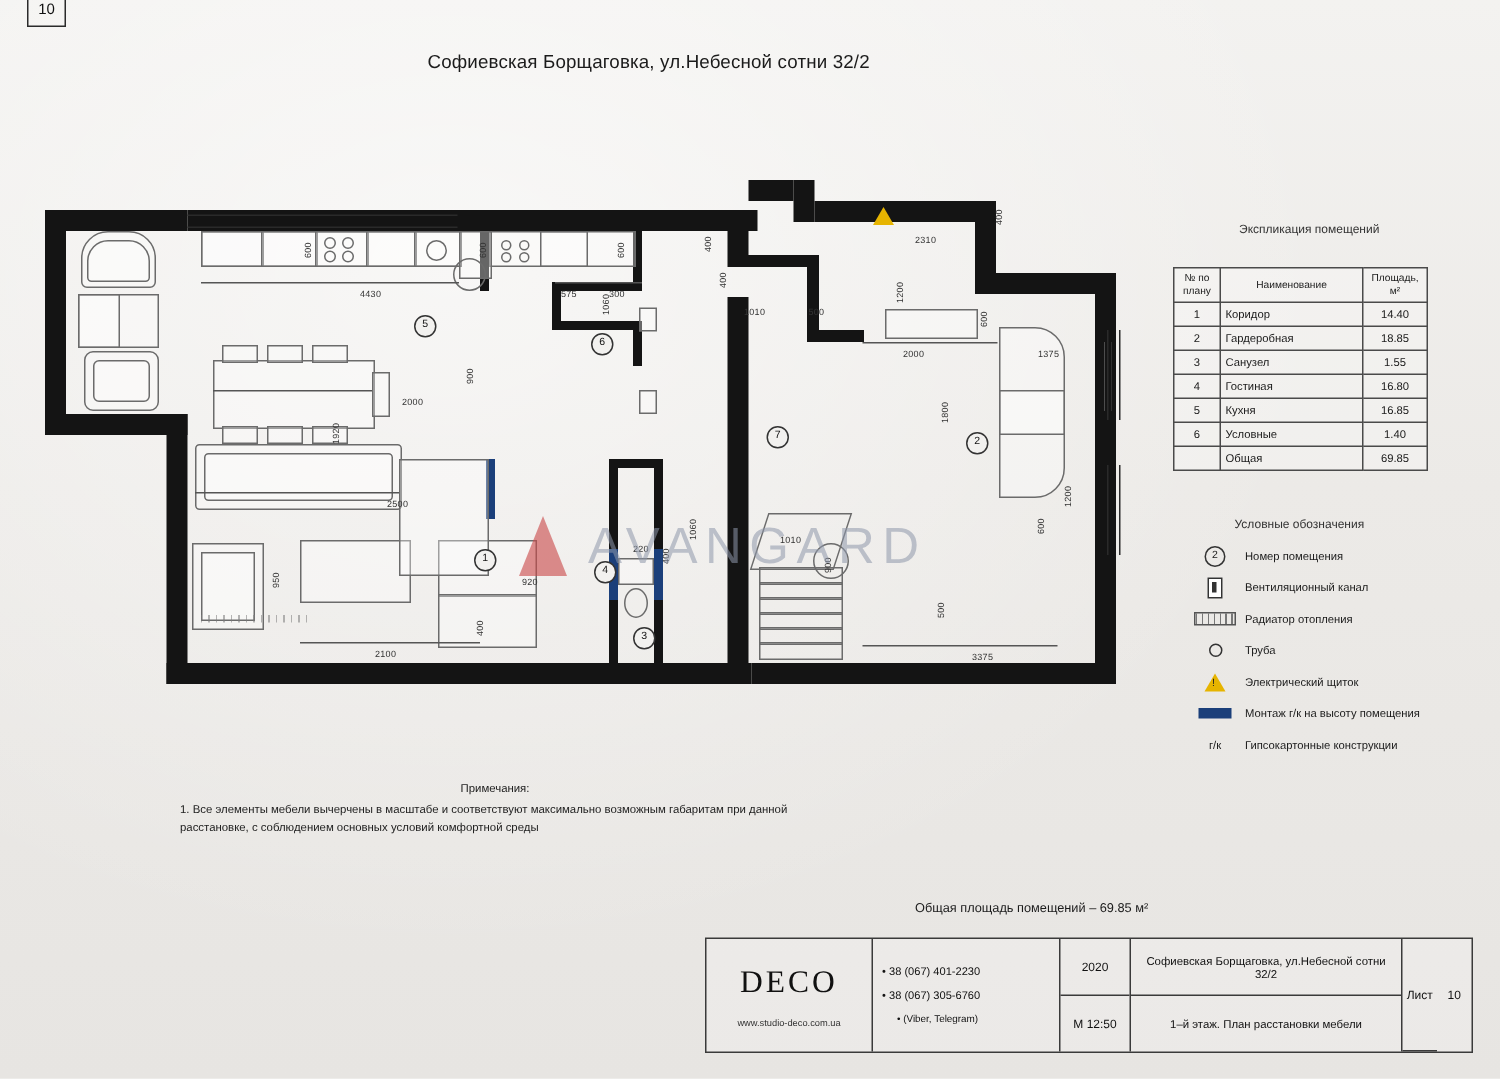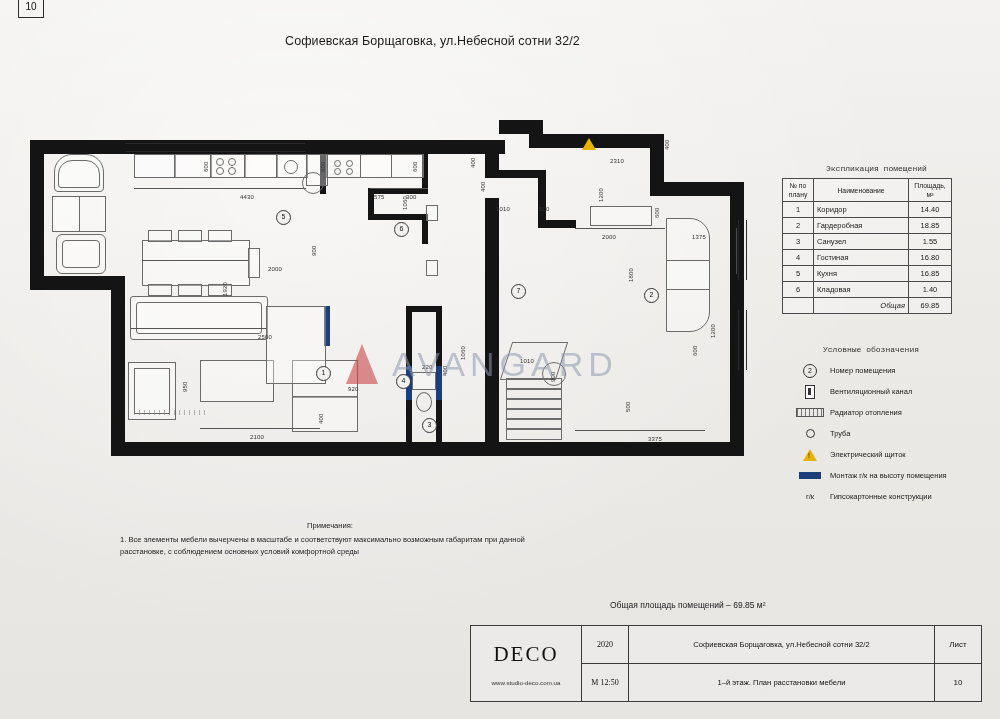--- a/index.html
+++ b/index.html
@@ -72,35 +72,35 @@
     content:"";position:absolute;left:6px;top:2px;
     border-left:16px solid transparent;border-right:16px solid transparent;
     border-bottom:40px solid #c94b4b;opacity:.62;
   }
   .wm-text{
     font-size:34px;letter-spacing:5px;font-weight:normal;color:#8f98ab;opacity:.55;
     font-family:"Liberation Sans", sans-serif;
   }
 
   
-  .exp-title{position:absolute;left:826px;top:164px;font-size:8px;color:#333;font-family:Liberation Mono, monospace;}
+  .exp-title{position:absolute;left:826px;top:148px;font-size:8px;color:#333;}
   .exp-table{
     position:absolute;left:782px;top:178px;width:170px;
     border-collapse:collapse;font-size:7.5px;color:#1a1a1a;background:rgba(255,255,255,.25);
   }
   .exp-table th,.exp-table td{
     border:1px solid #4a4a4a;padding:2px 3px;height:11px;line-height:9px;
   }
   .exp-table th{font-weight:normal;font-size:6.8px;text-align:center;}
   .exp-table td.num{text-align:center;width:24px;}
   .exp-table td.area{text-align:center;width:36px;}
   .exp-table tr.total td{text-align:center;}
-  .exp-table tr.total td.nm{text-align:right;font-style:italic;}
-
-  .leg-title{position:absolute;left:823px;top:345px;font-size:8px;color:#333;font-family:Liberation Mono, monospace;}
+  .exp-table tr.total td.nm{text-align:left;}
+
+  .leg-title{position:absolute;left:823px;top:345px;font-size:8px;color:#333;}
   .legend{position:absolute;left:790px;top:360px;width:200px;font-size:7.5px;color:#1b1b1b;}
   .leg-row{display:flex;align-items:center;height:21px;}
   .leg-sym{width:40px;display:flex;align-items:center;justify-content:center;}
   .leg-txt{flex:1;}
   .sym-circle{width:12px;height:12px;border:1px solid #333;border-radius:50%;font-size:7px;line-height:11px;text-align:center;}
   .sym-vent{width:8px;height:12px;border:1px solid #333;background:#fff;position:relative;}
   .sym-vent:after{content:"";position:absolute;left:2px;top:2px;width:3px;height:7px;background:#333;}
   .sym-pipe{width:7px;height:7px;border:1px solid #333;border-radius:50%;}
   .sym-rad{width:26px;height:7px;border:1px solid #555;background:repeating-linear-gradient(90deg,#777 0 1px,transparent 1px 4px);}
   .sym-tri{width:0;height:0;border-left:7px solid transparent;border-right:7px solid transparent;border-bottom:12px solid #e6b400;position:relative;}
@@ -123,26 +123,26 @@
     border:1px solid #3a3a3a;display:flex;background:rgba(255,255,255,.18);
   }
   .st-cell{border-right:1px solid #3a3a3a;position:relative;}
   .st-logo{width:110px;display:flex;flex-direction:column;align-items:center;justify-content:center;}
   .st-logo .deco{font-family:"Liberation Serif", serif;font-size:21px;letter-spacing:2px;color:#111;}
   .st-logo .site{font-size:6.2px;color:#333;margin-top:12px;}
   .st-phones{width:118px;display:flex;flex-direction:column;justify-content:center;padding-left:6px;font-size:7.4px;line-height:16px;color:#111;}
   .st-phones span:before{content:"• ";}
   .st-phones .viber{font-size:6.6px;}
   .st-mid{width:46px;display:flex;flex-direction:column;}
-  .st-mid div{flex:1;display:flex;align-items:center;justify-content:center;font-size:8px;font-family:Liberation Serif, serif;}
+  .st-mid div{flex:1;display:flex;align-items:center;justify-content:center;font-size:8px;}
   .st-mid div:first-child{border-bottom:1px solid #3a3a3a;}
   .st-addr{flex:1;display:flex;flex-direction:column;}
   .st-addr div{flex:1;display:flex;align-items:center;justify-content:center;font-size:7.6px;color:#111;text-align:center;padding:0 6px;}
   .st-addr div:first-child{border-bottom:1px solid #3a3a3a;}
-  .st-sheet{width:46px;display:flex;flex-direction:column;border-right:none;}
+  .st-sheet{width:46px;display:flex;flex-direction:row;border-right:none;}
   .st-sheet div{flex:1;display:flex;align-items:center;justify-content:center;font-size:8px;}
   .st-sheet div:first-child{border-bottom:1px solid #3a3a3a;}
 </style>
 </head>
 <body>
 
 <div class="sheet">
 
   <div class="corner-box">10</div>
 
@@ -353,21 +353,21 @@
         <td>Гостиная</td>
         <td class="area">16.80</td>
       </tr>
       <tr>
         <td class="num">5</td>
         <td>Кухня</td>
         <td class="area">16.85</td>
       </tr>
       <tr>
         <td class="num">6</td>
-        <td>Кладовая</td>
+        <td>Условные</td>
         <td class="area">1.40</td>
       </tr>
       <tr class="total">
         <td class="num"></td>
         <td class="nm">Общая</td>
         <td class="area">69.85</td>
       </tr>
     </tbody>
   </table>
 
@@ -422,20 +422,25 @@
     <div>1. Все элементы мебели вычерчены в масштабе и соответствуют максимально возможным габаритам при данной расстановке, с соблюдением основных условий комфортной среды</div>
   </div>
 
   <div class="total-area">Общая площадь помещений – 69.85 м²</div>
 
   <div class="stamp">
     <div class="st-cell st-logo">
       <div class="deco">DECO</div>
       <div class="site">www.studio-deco.com.ua</div>
     </div>
+    <div class="st-cell st-phones">
+      <span>38 (067) 401-2230</span>
+      <span>38 (067) 305-6760</span>
+      <span class="viber" style="padding-left:10px;">(Viber, Telegram)</span>
+    </div>
     <div class="st-cell st-mid">
       <div>2020</div>
       <div>М 12:50</div>
     </div>
     <div class="st-cell st-addr">
       <div>Софиевская Борщаговка, ул.Небесной сотни 32/2</div>
       <div>1–й этаж. План расстановки мебели</div>
     </div>
     <div class="st-cell st-sheet">
       <div>Лист</div>

